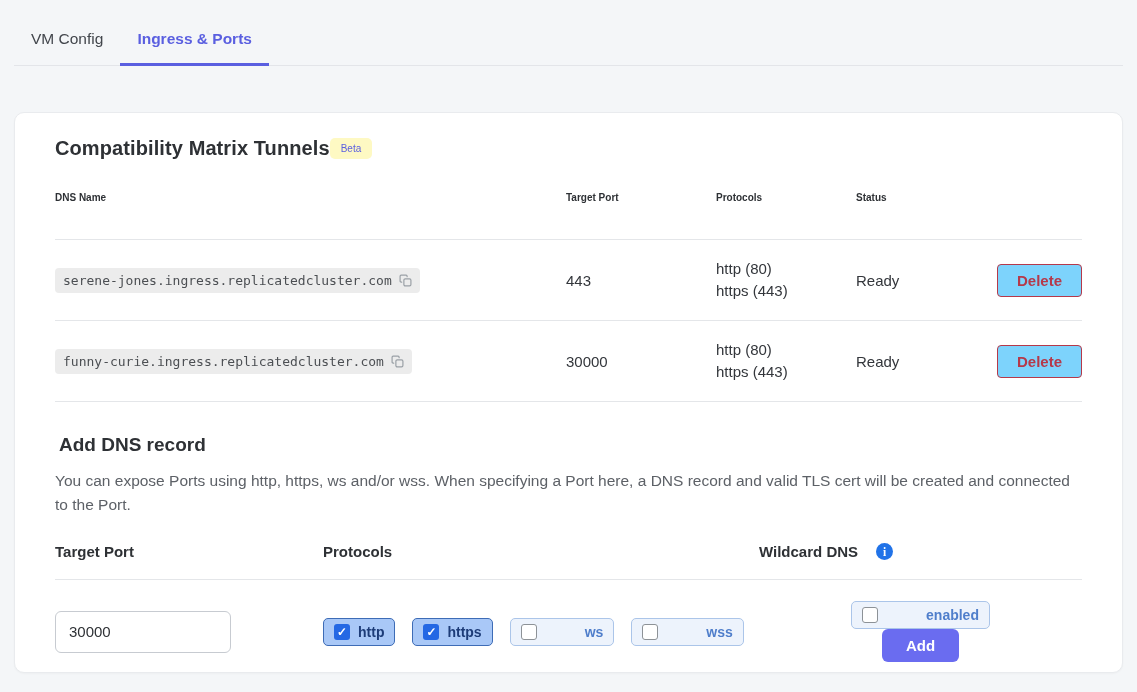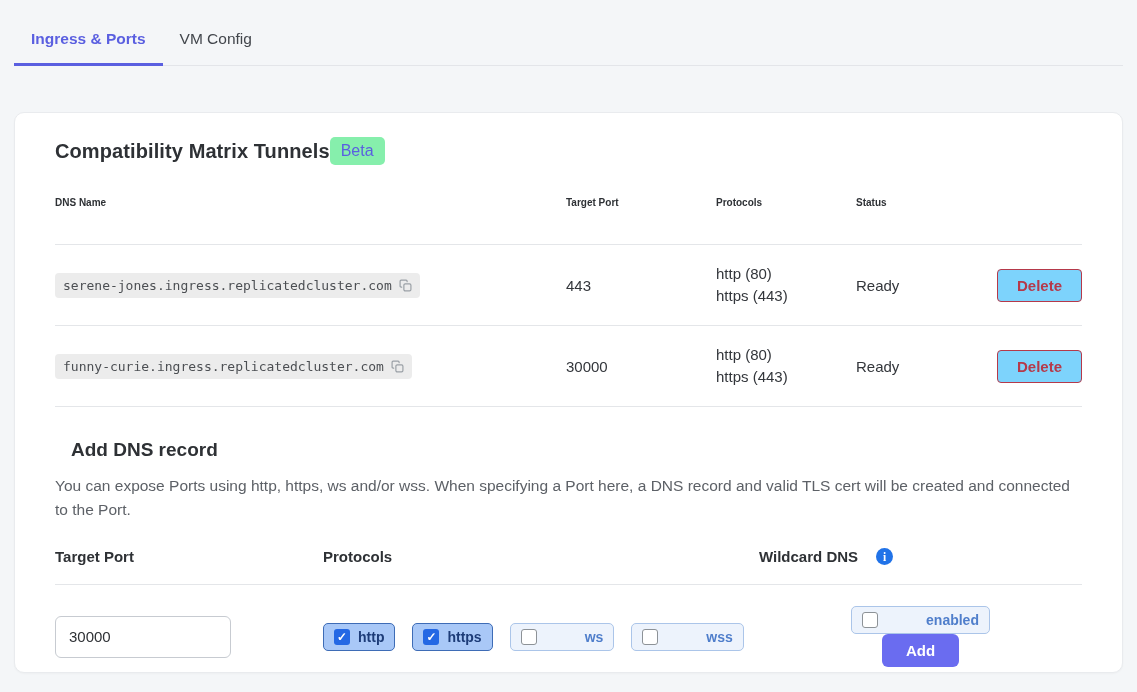--- a/index.html
+++ b/index.html
@@ -35,23 +35,23 @@
     background: #ffffff;
     border: 1px solid #e9ebee;
     border-radius: 10px;
     box-shadow: 0 1px 2px rgba(0,0,0,0.03);
     padding: 24px 40px 20px;
     height: 561px;
   }
   .card-title-row { display: flex; align-items: center; }
   .card-title { font-size: 20px; font-weight: 600; color: #2e3135; letter-spacing: .1px; }
   .beta-badge {
-    background: #86efac;
+    background: #fef9c3;
     color: #5a5fe0;
-    font-size: 16px;
+    font-size: 10px;
     padding: 5px 11px;
     border-radius: 5px;
   }
   
   .grid-cols {
     display: grid;
     grid-template-columns: 511px 150px 140px 120px 1fr;
   }
   .t-header {
     font-weight: bold;
@@ -87,21 +87,21 @@
     border: 1px solid #b5394a;
     color: #b5394a;
     font-weight: bold;
     font-size: 15px;
     font-family: "Liberation Sans", sans-serif;
     border-radius: 4px;
     padding: 7px 19px;
     cursor: pointer;
   }
   
-  .add-title { font-size: 19px; font-weight: 600; color: #2e3135; margin: 32px 16px 13px; }
+  .add-title { font-size: 19px; font-weight: 600; color: #2e3135; margin: 32px 4px 13px; }
   .add-desc { font-size: 15.5px; color: #5d6167; line-height: 1.55; margin-bottom: 26px; }
   .form-cols {
     display: grid;
     grid-template-columns: 268px 436px 1fr;
     align-items: center;
   }
   .form-header {
     font-weight: bold;
     font-size: 15px;
     color: #2e3135;
@@ -170,22 +170,22 @@
     font-family: "Liberation Sans", sans-serif;
     padding: 8px 24px;
     cursor: pointer;
   }
   .bottom-rule { border-top: 1px solid #e4e6e9; margin-top: 17px; height: 20px; }
 </style>
 </head>
 <body>
 
 <div class="tabs">
+  <div class="tab">VM Config</div>
   <div class="tab active">Ingress &amp; Ports</div>
-  <div class="tab">VM Config</div>
 </div>
 
 <div class="card">
 
   <div class="card-title-row">
     <div class="card-title">Compatibility Matrix Tunnels</div>
     <div class="beta-badge">Beta</div>
   </div>
 
   <div class="grid-cols t-header">

